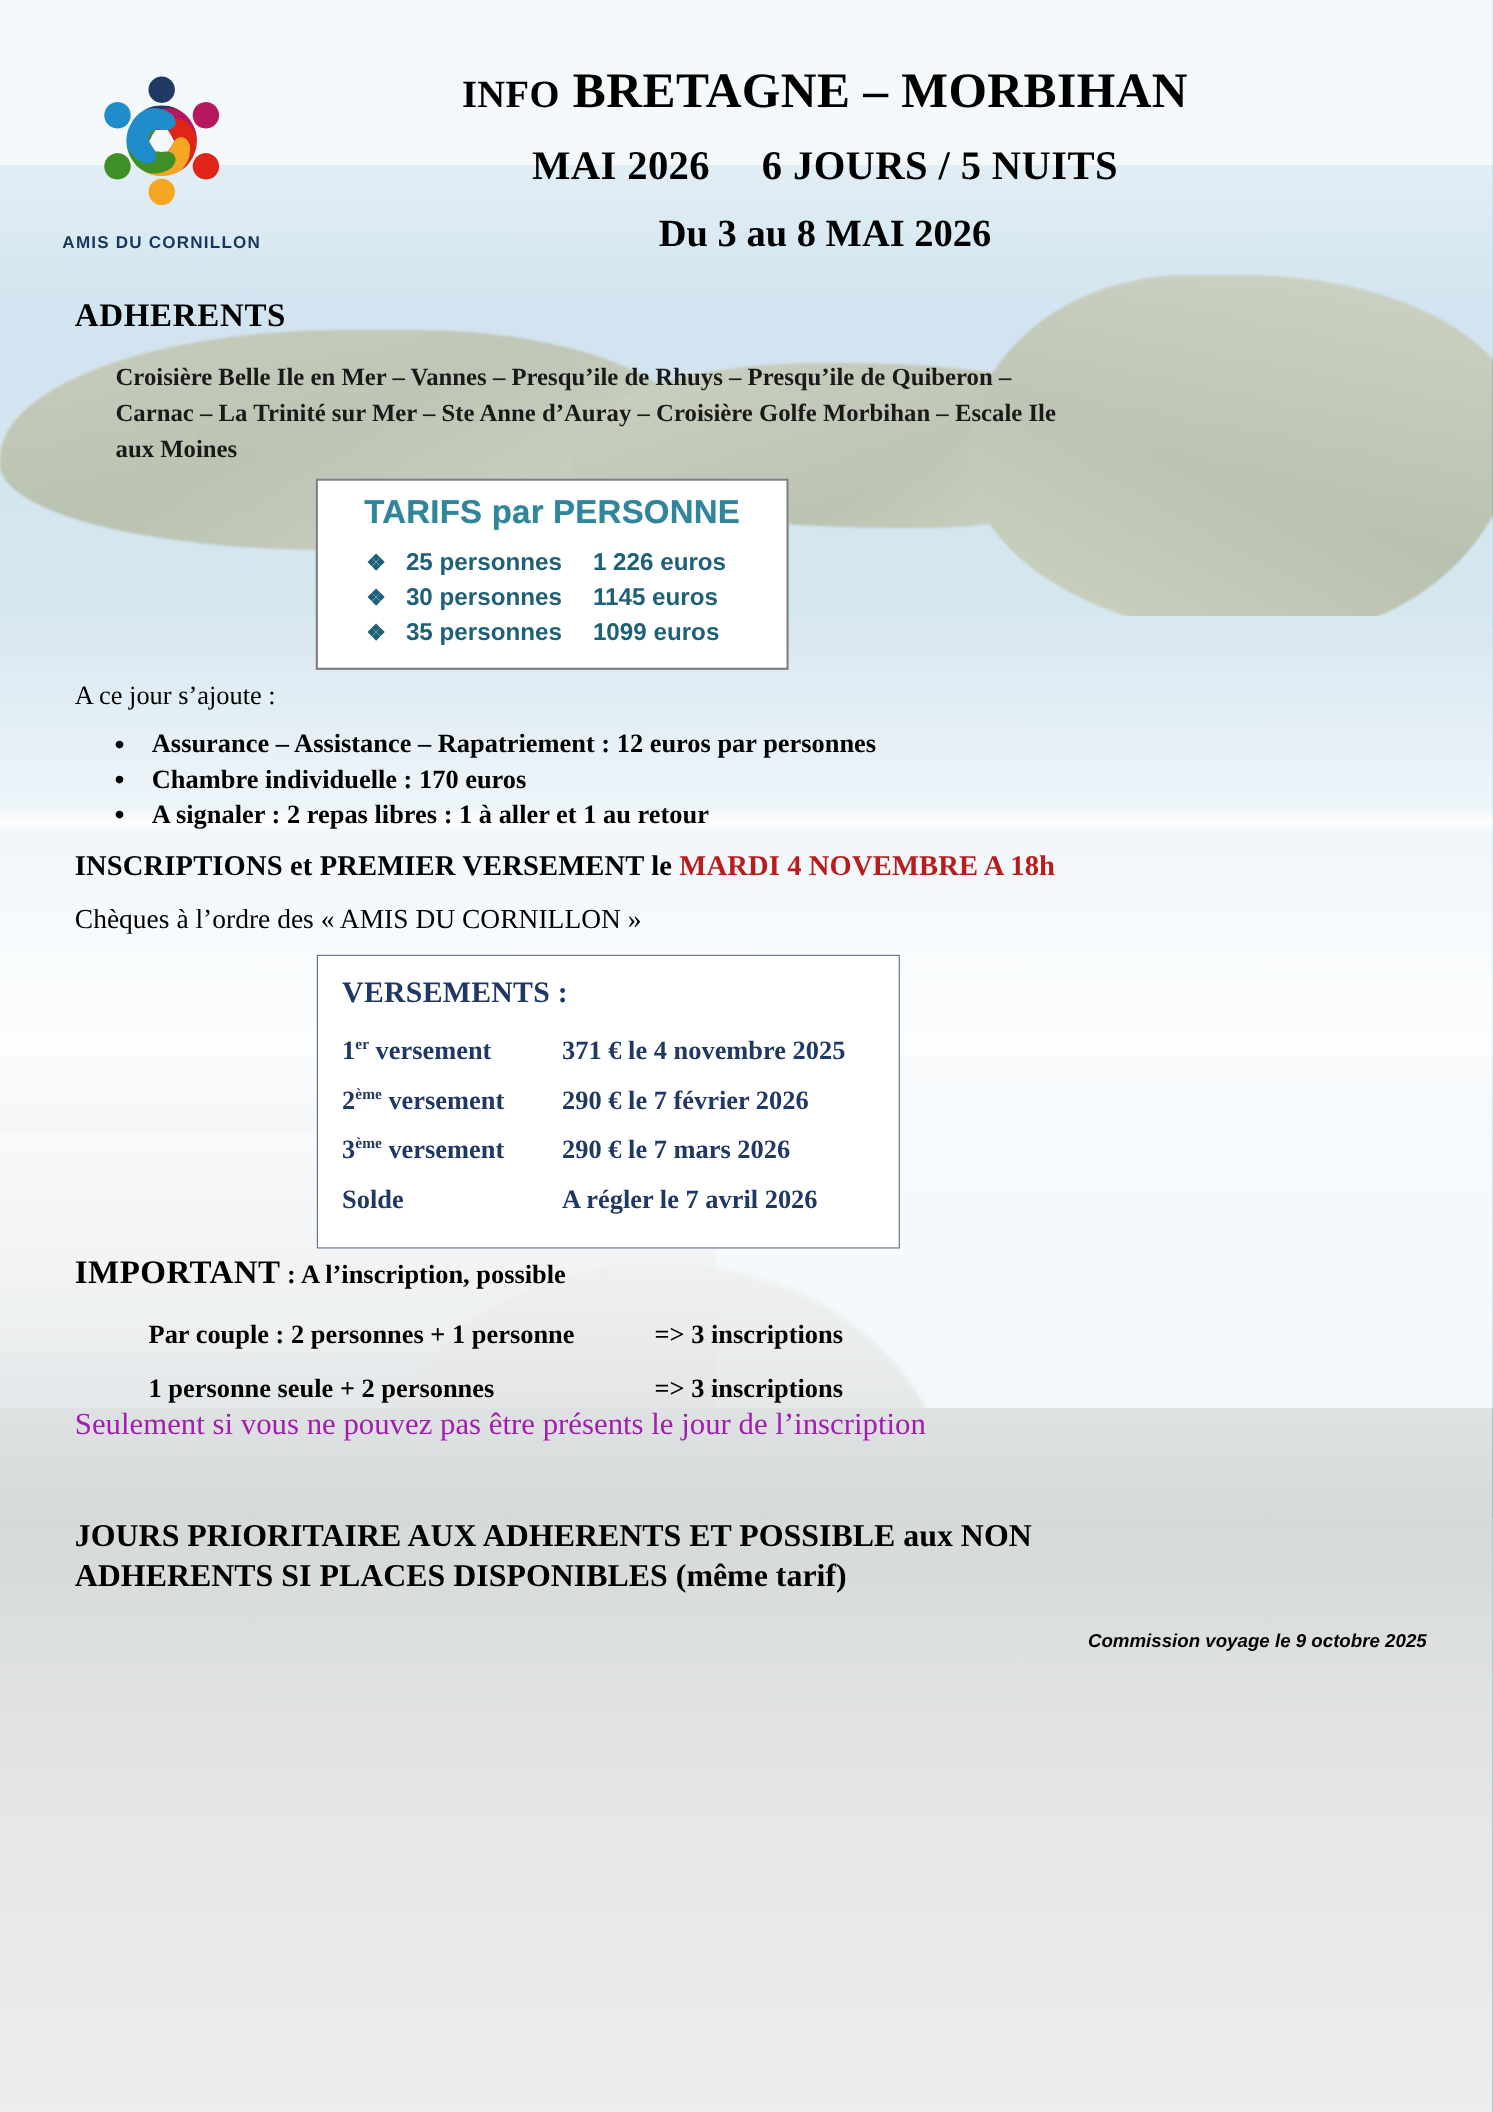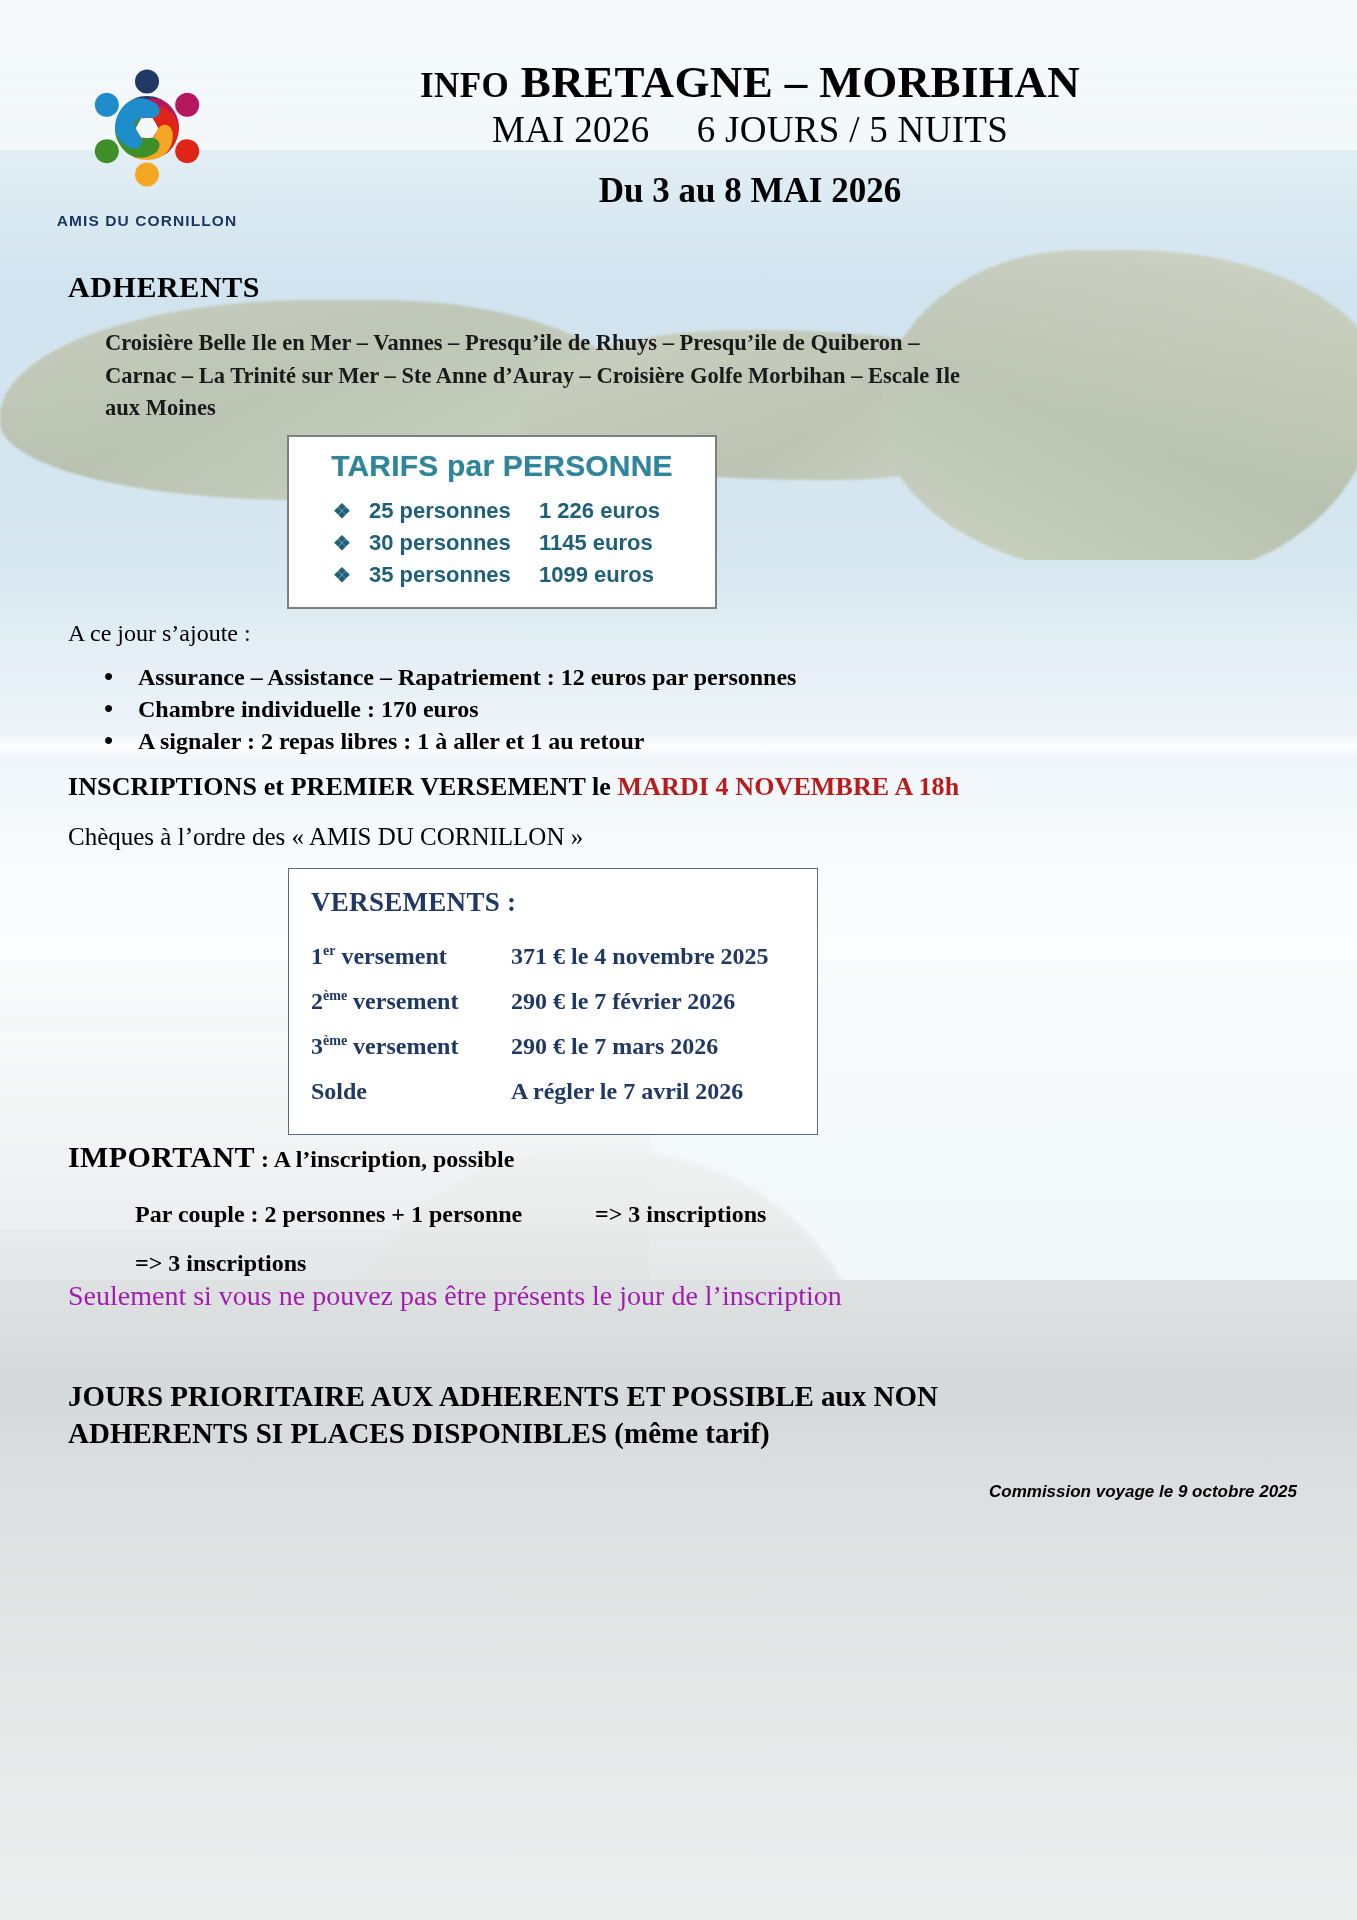--- a/index.html
+++ b/index.html
@@ -149,22 +149,23 @@
   }
   .title-main {
     font-size: 45px;
     font-weight: bold;
     letter-spacing: .4px;
     line-height: 1.1;
     white-space: nowrap;
   }
   .title-main .sc { font-size: 35px; }
   .title-sub {
+    margin-top: 22px;
     font-size: 37px;
-    font-weight: normal;
+    font-weight: bold;
     letter-spacing: .3px;
   }
   .title-sub .gap { display: inline-block; width: 28px; }
   .title-dates {
     margin-top: 20px;
     font-size: 35px;
     font-weight: bold;
   }
 
   
@@ -489,20 +490,21 @@
     <div class="important">
       <span class="big">IMPORTANT</span><span class="small"> : A l’inscription, possible</span>
     </div>
 
     <div class="couples">
       <div class="couple-row">
         <span class="couple-left">Par couple : 2 personnes + 1 personne</span>
         <span class="couple-right">=&gt; 3 inscriptions</span>
       </div>
       <div class="couple-row">
+        <span class="couple-left">1 personne seule + 2 personnes</span>
         <span class="couple-right">=&gt; 3 inscriptions</span>
       </div>
     </div>
 
     <div class="seulement">Seulement si vous ne pouvez pas être présents le jour de l’inscription</div>
 
     <div class="acces">
       <div>JOURS PRIORITAIRE AUX ADHERENTS ET POSSIBLE aux NON</div>
       <div>ADHERENTS SI PLACES DISPONIBLES (même tarif)</div>
     </div>

